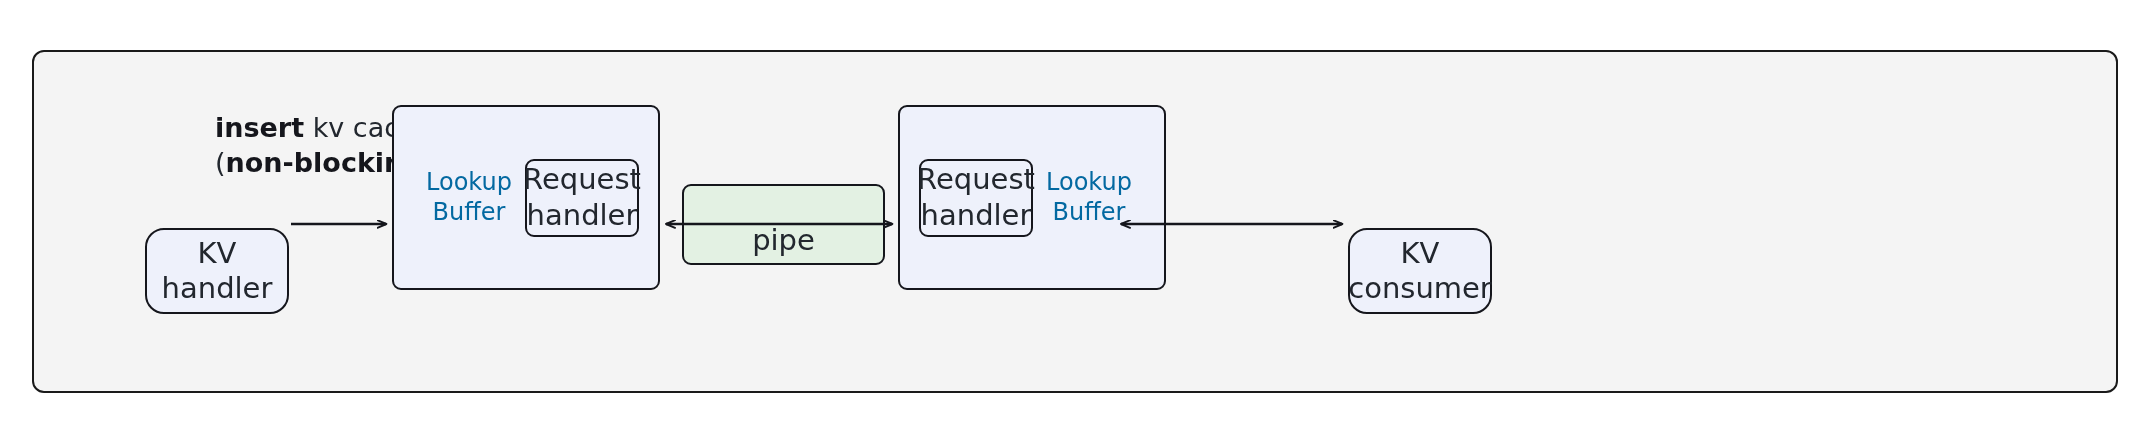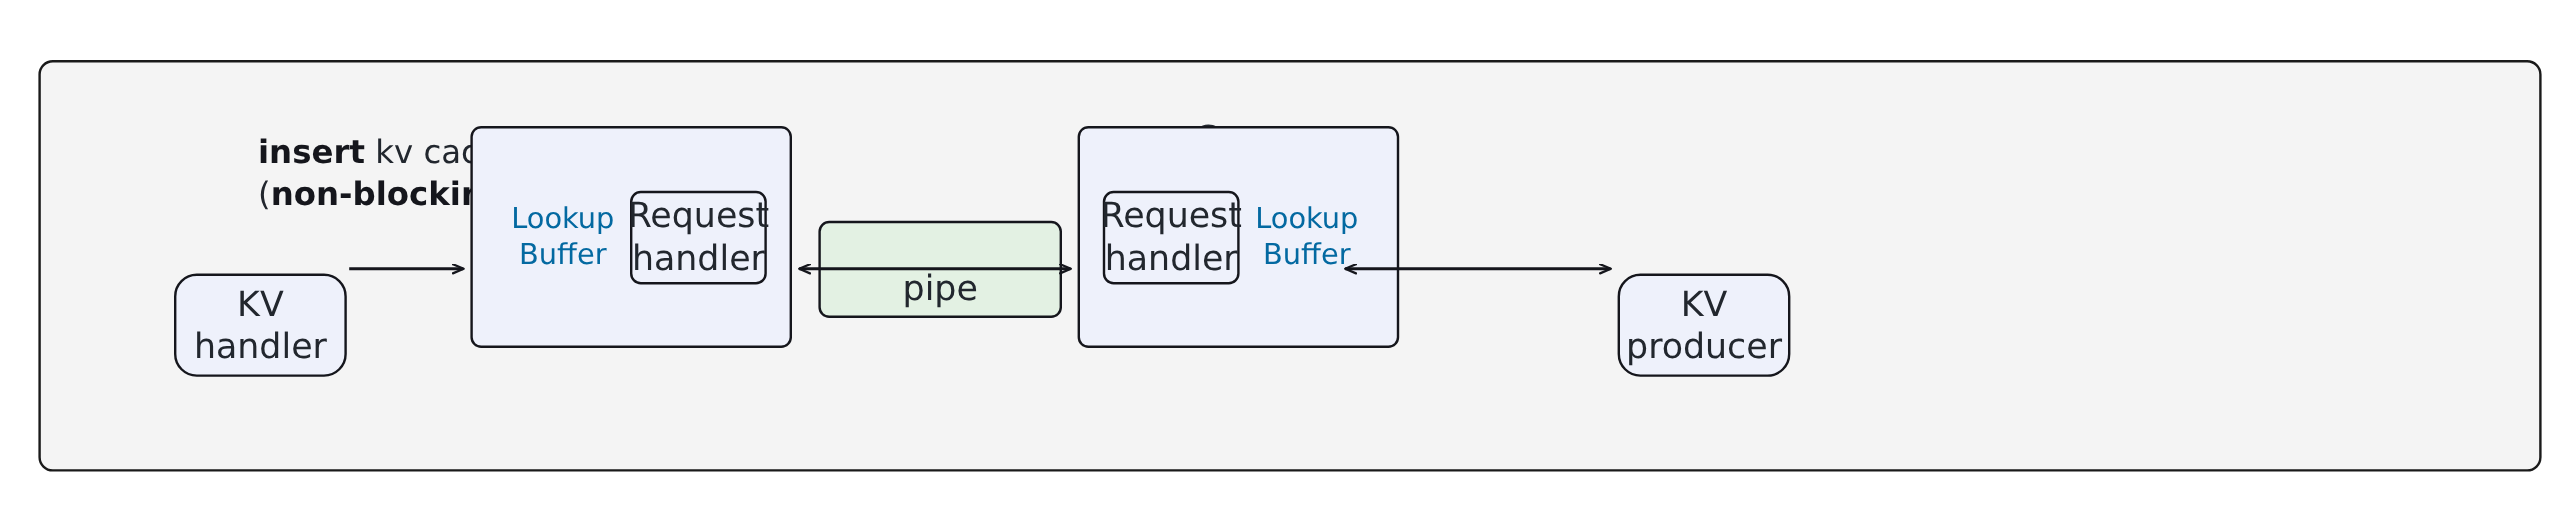--- a/index.html
+++ b/index.html
@@ -229,21 +229,21 @@
       </div>
     </div>
   </div>
 
   <div class="edge-label" id="label-drop-select">
   </div>
 
   <div class="node endpoint" id="kv-consumer">
     <div class="two-line">
       <span>KV</span>
-      <span>producer</span>
+      <span>consumer</span>
     </div>
   </div>
 
   <svg id="arrows" viewBox="0 0 2146 438">
     <defs>
       <marker id="ah-r" markerWidth="11" markerHeight="11" refX="9.2" refY="4.2" orient="auto" markerUnits="userSpaceOnUse">
         <path d="M0.6,0.4 L9.6,4.2 L0.6,8.0" fill="none" stroke="#15161c" stroke-width="1.9" stroke-linecap="round" stroke-linejoin="round"></path>
       </marker>
       <marker id="ah-l" markerWidth="11" markerHeight="11" refX="1.4" refY="4.2" orient="auto" markerUnits="userSpaceOnUse">
         <path d="M10.4,0.4 L1.4,4.2 L10.4,8.0" fill="none" stroke="#15161c" stroke-width="1.9" stroke-linecap="round" stroke-linejoin="round"></path>

